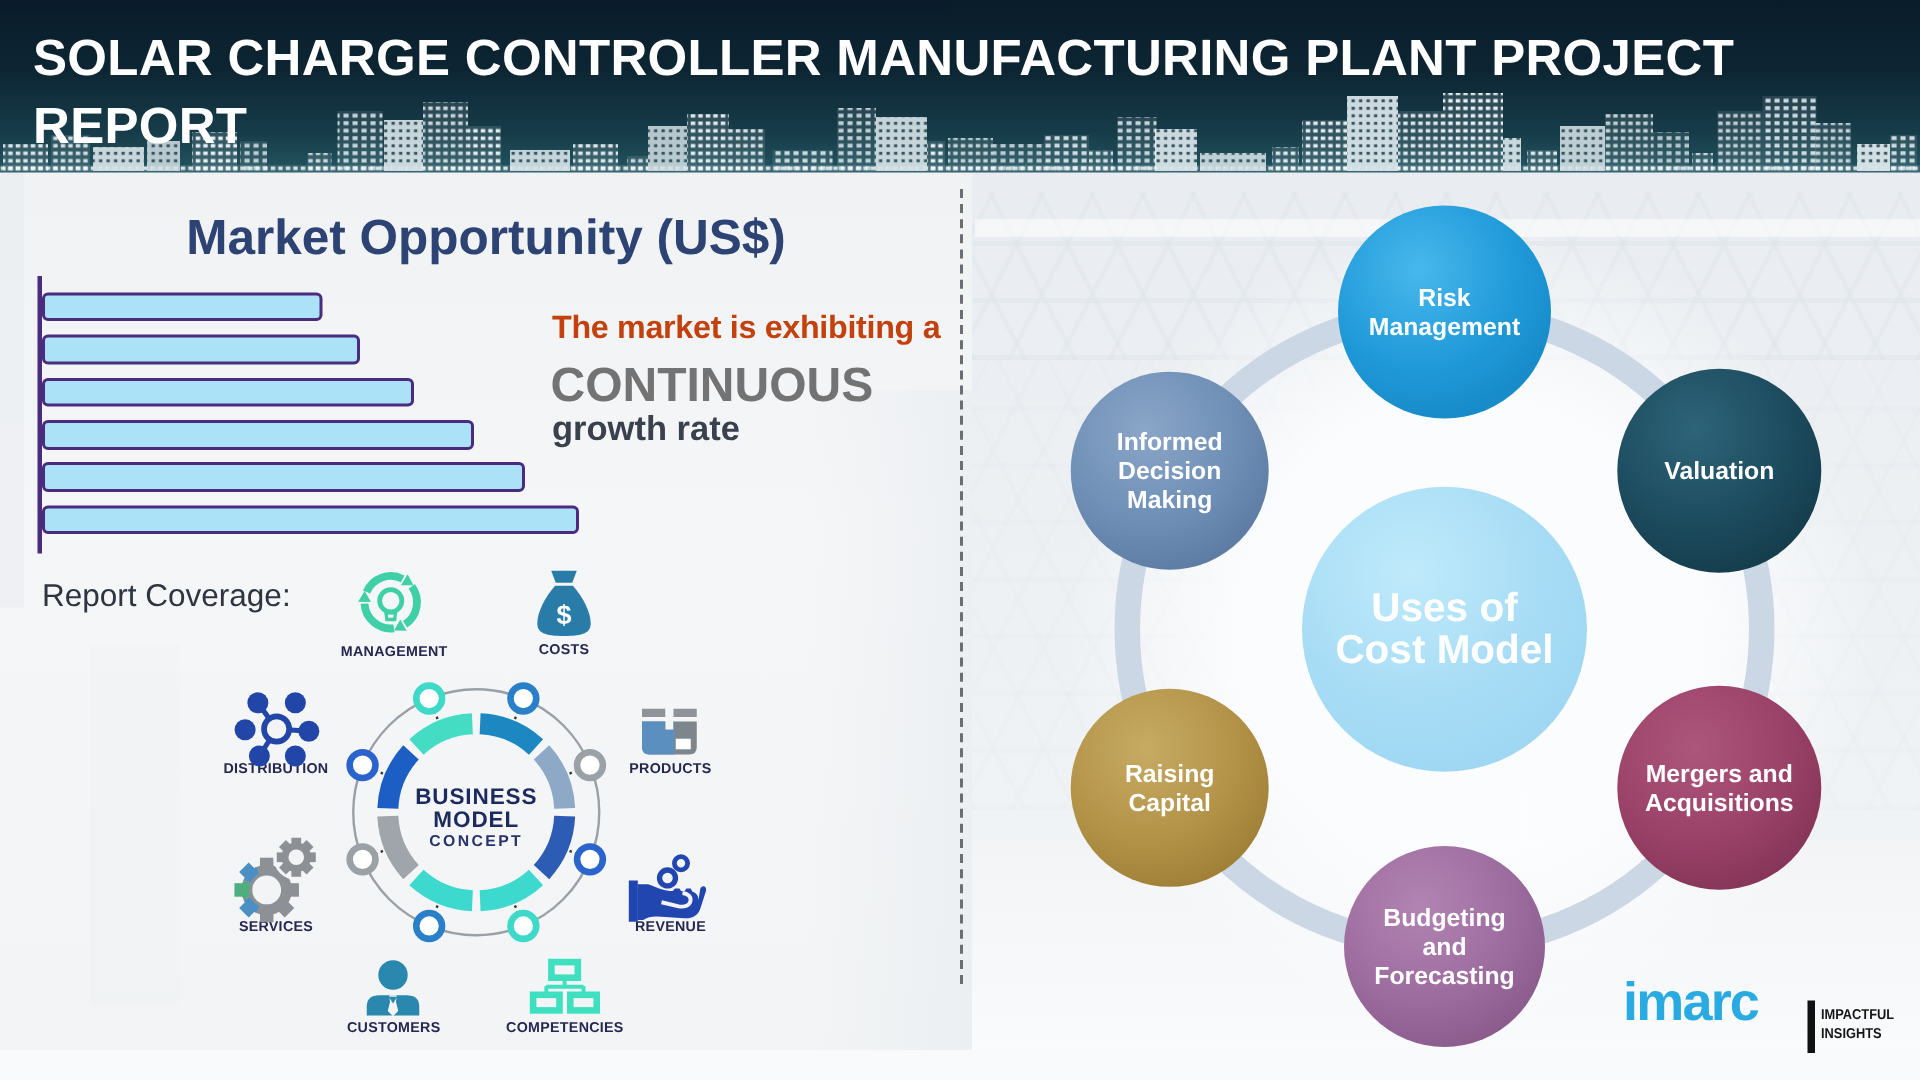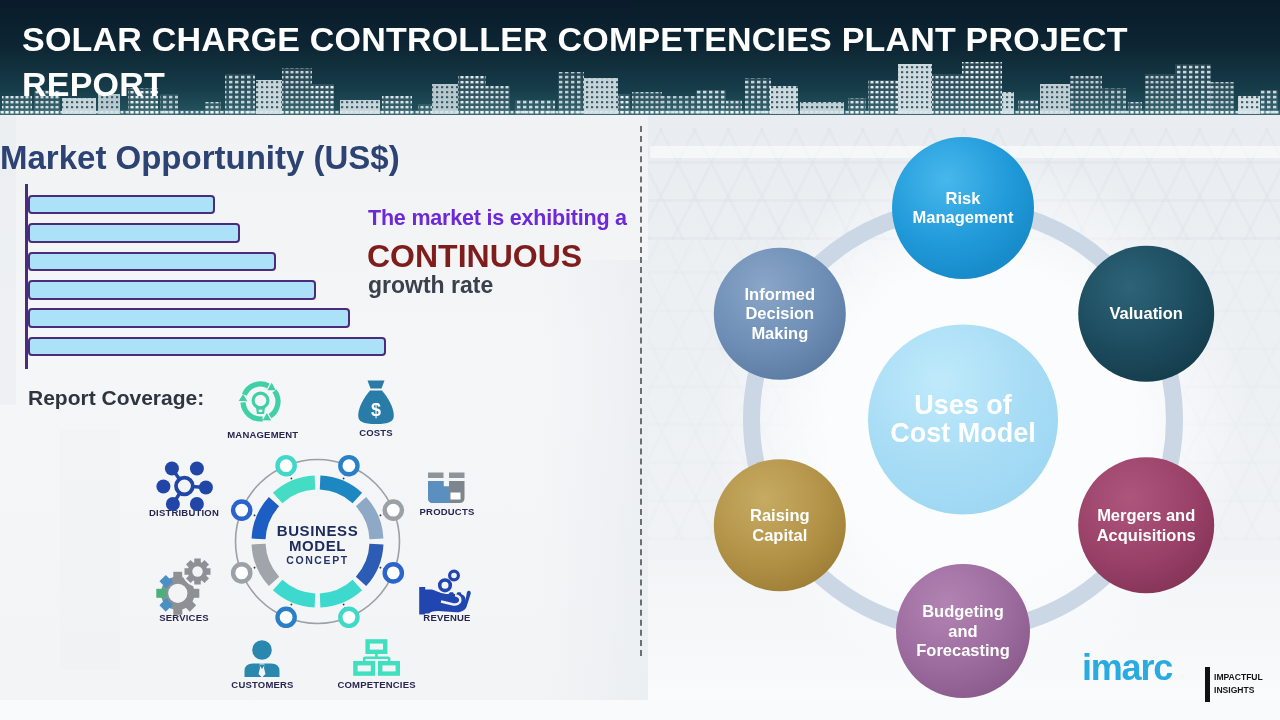--- a/index.html
+++ b/index.html
@@ -16,26 +16,26 @@
   #leftpanel{left:0;top:115px;width:648px;height:605px;
       background:linear-gradient(180deg,#f0f2f4 0%,#f5f6f8 40%,#f2f4f5 100%);}
   #rightpanel{left:648px;top:115px;width:632px;height:605px;
       background:linear-gradient(180deg,#e9edf1 0%,#eef1f4 50%,#f3f5f7 100%);}
   .truss{background:
       repeating-linear-gradient(63deg, rgba(176,190,202,.30) 0 3px, rgba(0,0,0,0) 3px 30px),
       repeating-linear-gradient(-63deg, rgba(176,190,202,.30) 0 3px, rgba(0,0,0,0) 3px 30px),
       repeating-linear-gradient(0deg, rgba(176,190,202,.38) 0 3px, rgba(0,0,0,0) 3px 38px);}
   #divider{left:640px;top:126px;width:0;height:530px;border-left:2px dashed #6b6f73;}
   
-  #mktopp{left:0px;top:139px;width:648px;color:#2d4373;
+  #mktopp{left:0px;top:139px;width:648px;text-align:center;color:#2d4373;
       font-size:33px;font-weight:bold;letter-spacing:0px;}
-  #exhib{left:368px;top:206px;color:#6d28d9;font-size:21.5px;font-weight:bold;letter-spacing:-0.2px;}
-  #contin{left:367px;top:238px;color:#7f1d1d;font-size:32px;font-weight:bold;letter-spacing:0px;}
+  #exhib{left:368px;top:206px;color:#c2410c;font-size:21.5px;font-weight:bold;letter-spacing:-0.2px;}
+  #contin{left:367px;top:238px;color:#737373;font-size:32px;font-weight:bold;letter-spacing:0px;}
   #growth{left:368px;top:272px;color:#3a404c;font-size:23px;font-weight:bold;}
-  #repcov{left:28px;top:386px;color:#2e3440;font-size:21px;font-weight:bold;}
+  #repcov{left:28px;top:386px;color:#2e3440;font-size:21px;font-weight:normal;}
   
   #axis{left:25px;top:184px;width:3px;height:185px;background:#4b2b7e;}
   .bar{position:absolute;height:15.5px;border:2.5px solid #4b2b7e;background:#abe2f8;border-radius:4px;left:28px;}
   
   #logo{left:1082px;top:652px;width:190px;height:56px;}
   #imarc{position:absolute;left:0px;top:-5px;color:#29abe2;font-size:36px;font-weight:bold;letter-spacing:-1.2px;}
   #logobar{position:absolute;left:123px;top:15px;width:5px;height:35px;background:#111;}
   #logotxt{position:absolute;left:132px;top:19px;color:#151515;font-size:9.5px;font-weight:bold;line-height:12.5px;letter-spacing:0px;transform:scaleX(.9);transform-origin:left;}
 </style>
 </head>
@@ -110,21 +110,21 @@
 <rect x="1102" y="88" width="24" height="26" fill="url(#win2)" opacity="0.82"></rect>
 <rect x="1128" y="102" width="14" height="12" fill="url(#win)" opacity="0.88"></rect>
 <rect x="1145" y="74" width="30" height="40" fill="url(#win)" opacity="0.8"></rect>
 <rect x="1175" y="64" width="36" height="50" fill="url(#win2)" opacity="0.95"></rect>
 <rect x="1210" y="82" width="24" height="32" fill="url(#win)" opacity="0.81"></rect>
 <rect x="1238" y="96" width="22" height="18" fill="url(#win3)" opacity="0.95"></rect>
 <rect x="1260" y="90" width="18" height="24" fill="url(#win2)" opacity="0.94"></rect>
 <rect x="0" y="110" width="1280" height="5" fill="url(#win)" opacity="0.9"></rect>
       </g>
     </svg>
-    <h1>SOLAR CHARGE CONTROLLER COMPETENCIES PLANT PROJECT REPORT</h1>
+    <h1>SOLAR CHARGE CONTROLLER MANUFACTURING PLANT PROJECT REPORT</h1>
   </div>
   <div class="abs" id="topstrip"></div>
 
   <div class="abs" id="mktopp">Market Opportunity (US$)</div>
   <div class="abs" id="axis"></div>
   <div class="abs bar" style="top:194.8px;width:183px;"></div>
   <div class="abs bar" style="top:223.2px;width:208px;"></div>
   <div class="abs bar" style="top:251.6px;width:244px;"></div>
   <div class="abs bar" style="top:280px;width:283.6px;"></div>
   <div class="abs bar" style="top:308.4px;width:318px;"></div>

